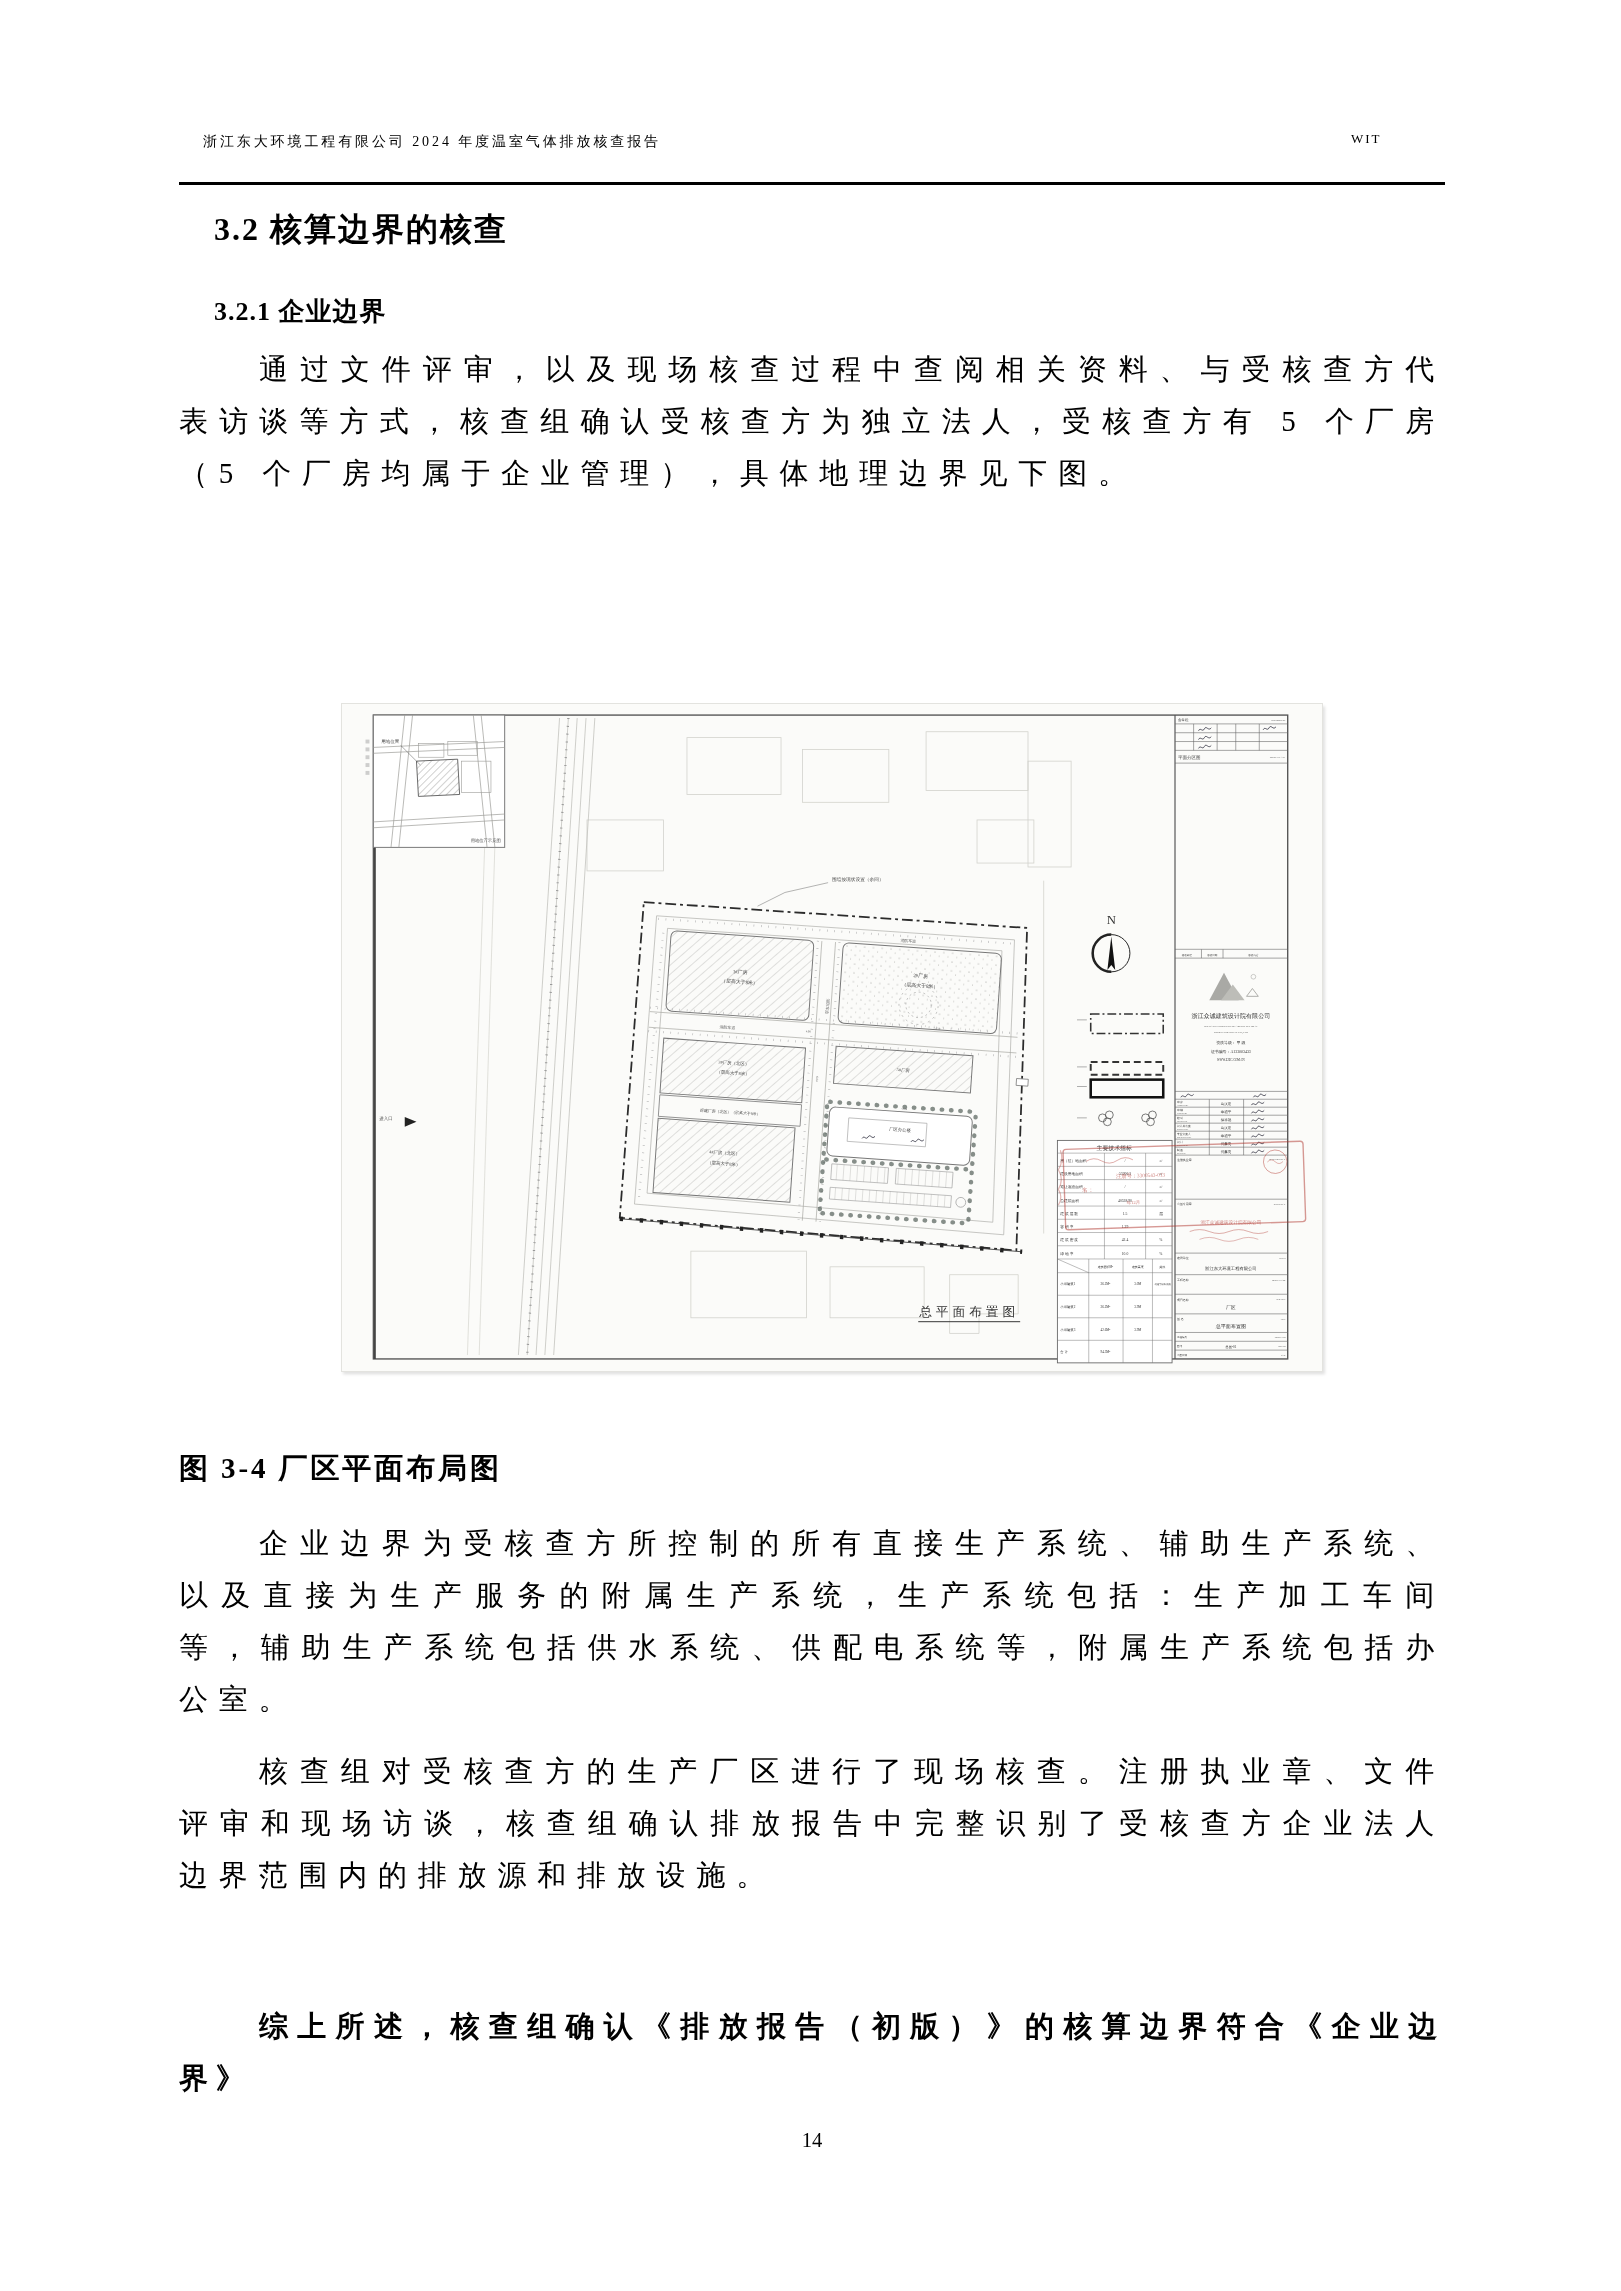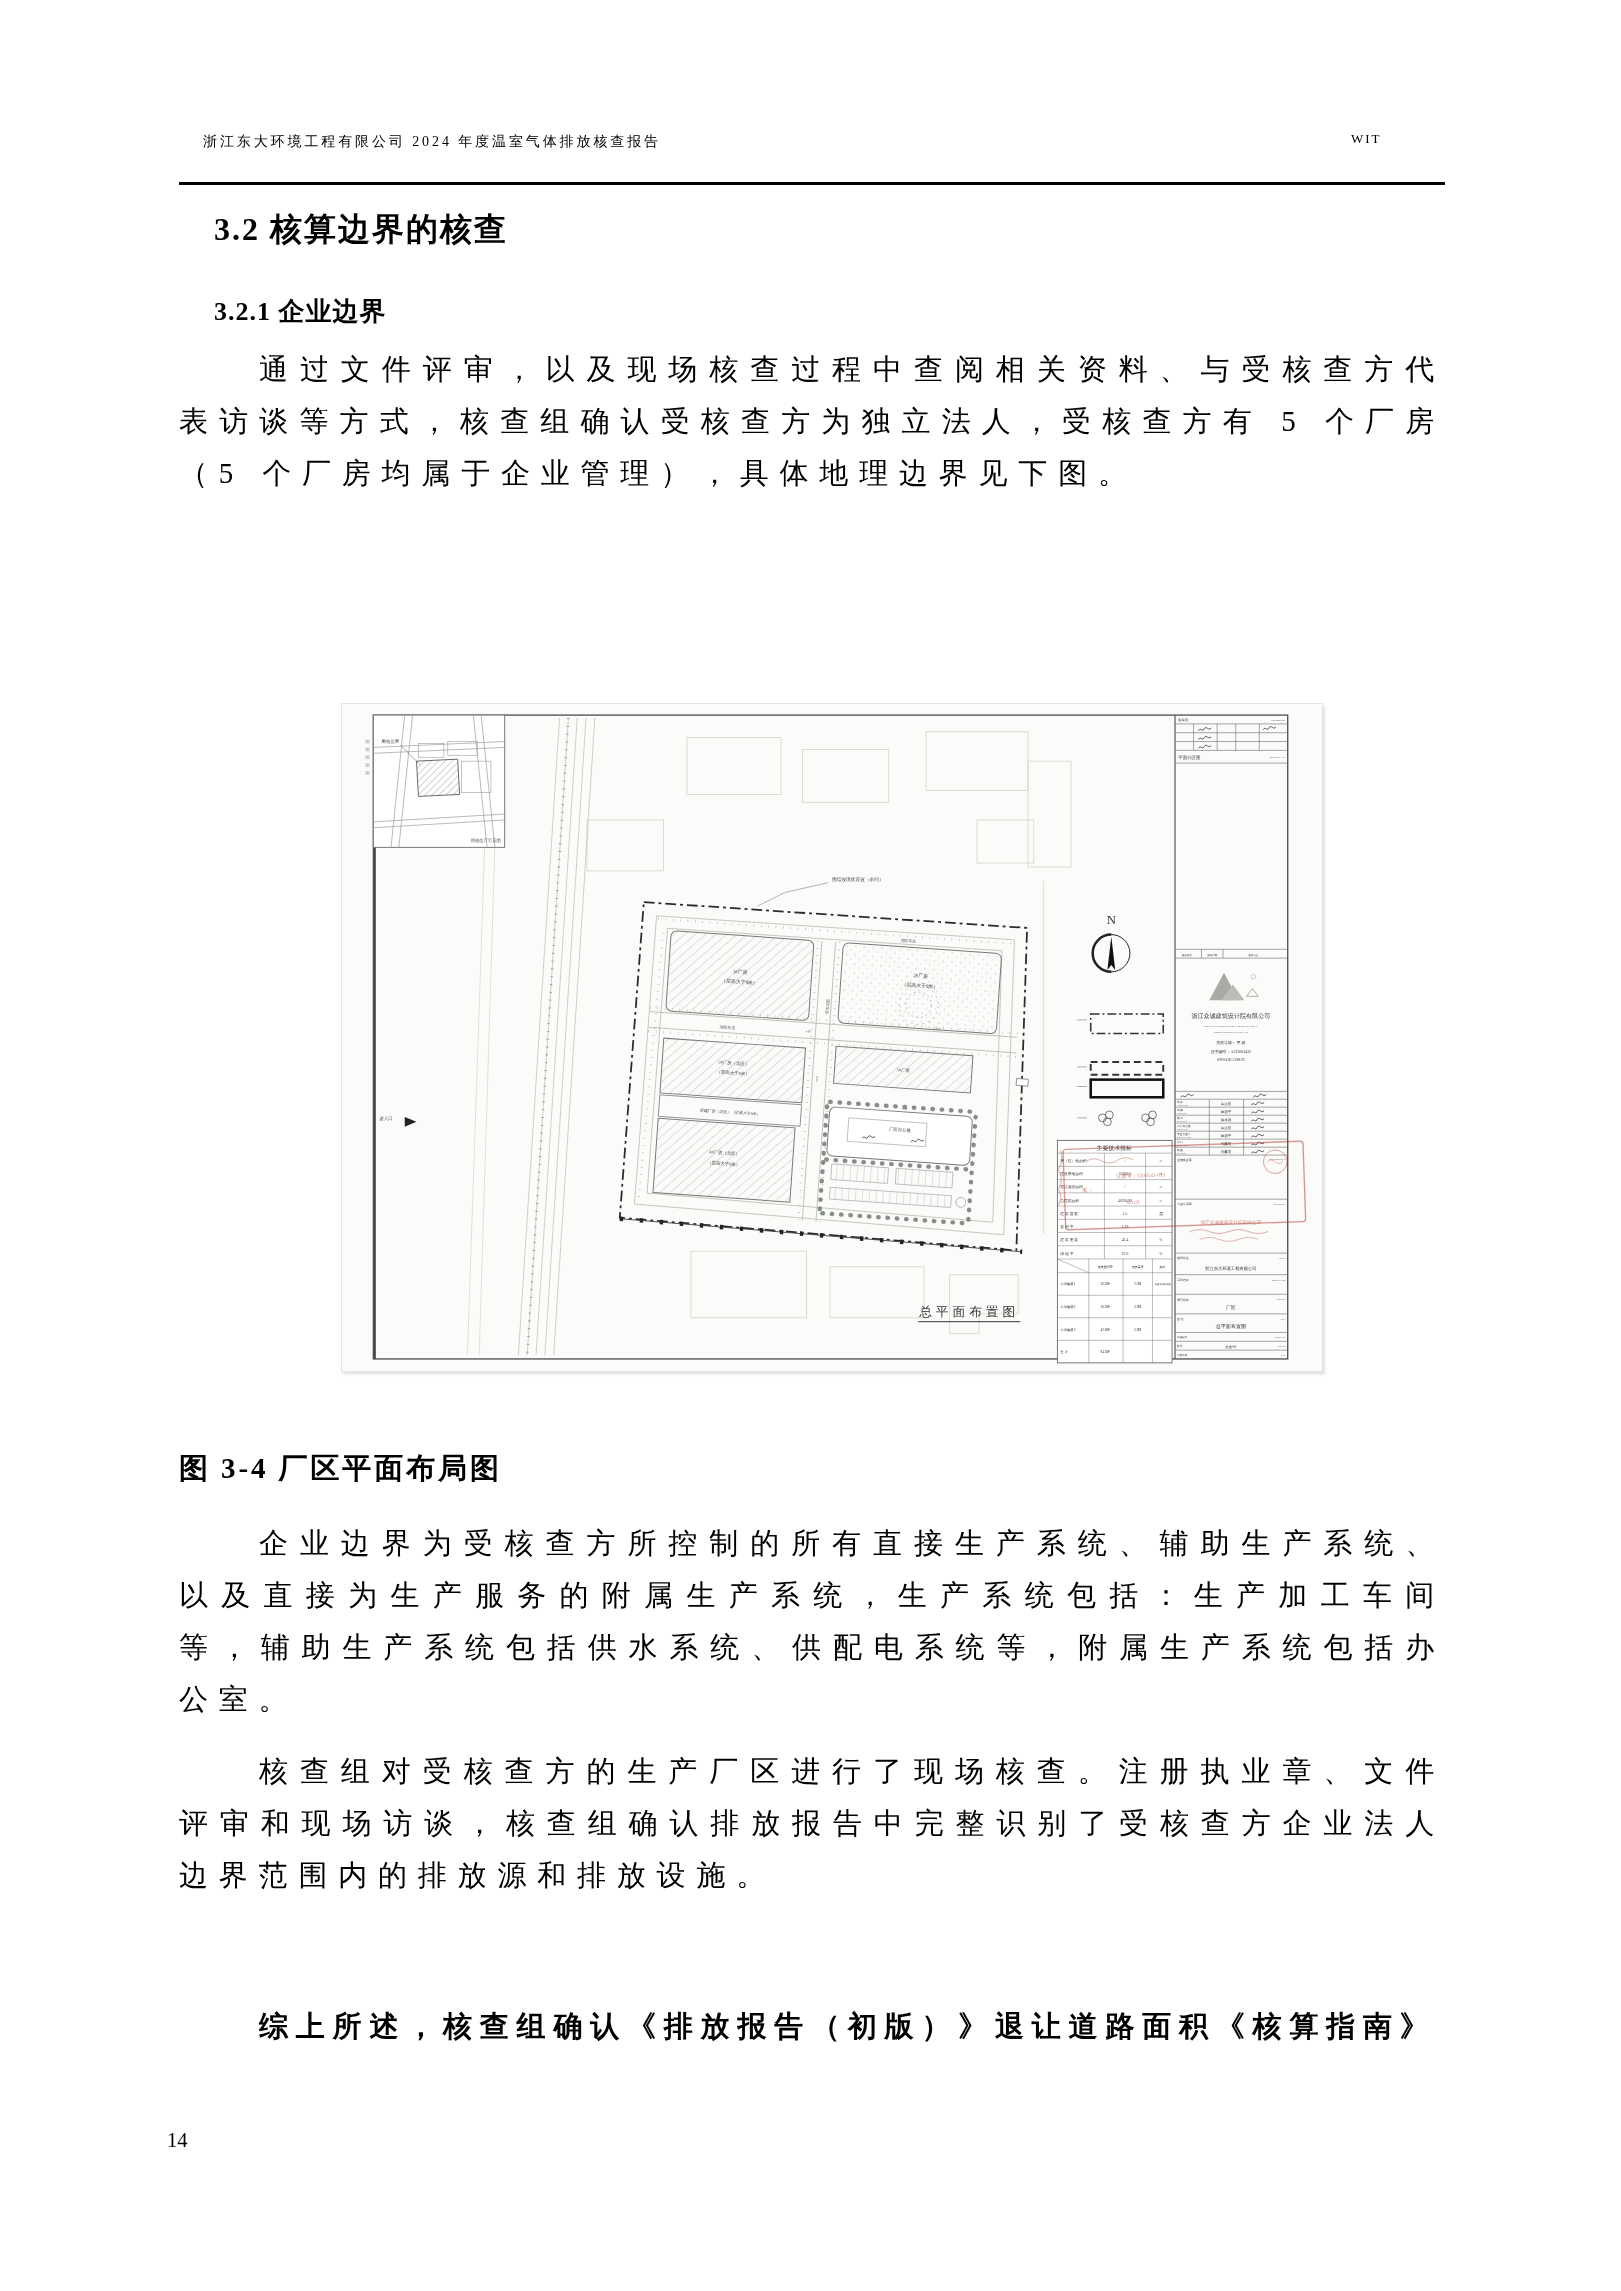--- a/index.html
+++ b/index.html
@@ -12,21 +12,21 @@
   .h1{left:214px;top:208px;font-size:32px;font-weight:bold;letter-spacing:2px;}
   .h2{left:214px;top:294px;font-size:26px;font-weight:bold;letter-spacing:1px;}
   .para{left:179px;width:1266px;font-size:29px;line-height:52px;
         text-align:justify;text-indent:80px;letter-spacing:10.8px;}
   .p1{top:343px;}
   .p2{top:1517px;}
   .p3{top:1745px;}
   .p4{top:2000px;font-weight:bold;letter-spacing:7.8px;}
   .caption{left:179px;top:1449px;width:1266px;text-align:left;
            font-size:29px;font-weight:bold;letter-spacing:2.9px;}
-  .pageno{left:167px;top:2129px;width:1266px;font-size:20.6px;}
+  .pageno{left:179px;top:2129px;width:1266px;text-align:center;font-size:20.6px;}
   .figure{left:341px;top:703px;width:980px;height:667px;background:#fbfbf9;
           border:1px solid #e3e3df;box-shadow:2px 2.9px 2.9px rgba(0,0,0,0.12);}
   svg text{font-family:"Liberation Serif","DejaVu Serif",serif;fill:#333;}
   svg .lbl{fill:#444;}
   svg .tiny{fill:#555;}
   svg .red{fill:#b0332b;opacity:0.62;}
 </style>
 </head>
 <body>
 
@@ -441,16 +441,16 @@
     <path d="M875 546 q10 -4 20 0 t20 0 t20 0" fill="none" stroke="#b0332b" stroke-width="1" opacity="0.35"></path>
     <path d="M733 455 q4 10 -2 20 q6 10 0 20 q5 8 0 16" fill="none" stroke="#b0332b" stroke-width="1.2" opacity="0.35"></path>
   </g>
 </svg>
 </div>
 
 <div class="abs caption">图 3-4 厂区平面布局图</div>
 
 <div class="abs para p2">企业边界为受核查方所控制的所有直接生产系统、辅助生产系统、以及直接为生产服务的附属生产系统，生产系统包括：生产加工车间等，辅助生产系统包括供水系统、供配电系统等，附属生产系统包括办公室。</div>
 <div class="abs para p3">核查组对受核查方的生产厂区进行了现场核查。注册执业章、文件评审和现场访谈，核查组确认排放报告中完整识别了受核查方企业法人边界范围内的排放源和排放设施。</div>
-<div class="abs para p4">综上所述，核查组确认《排放报告（初版）》退让道路面积《核算指南》</div>
+<div class="abs para p4">综上所述，核查组确认《排放报告（初版）》的核算边界符合《企业边界》</div>
 
 <div class="abs pageno">14</div>
 
 
 </body></html>

